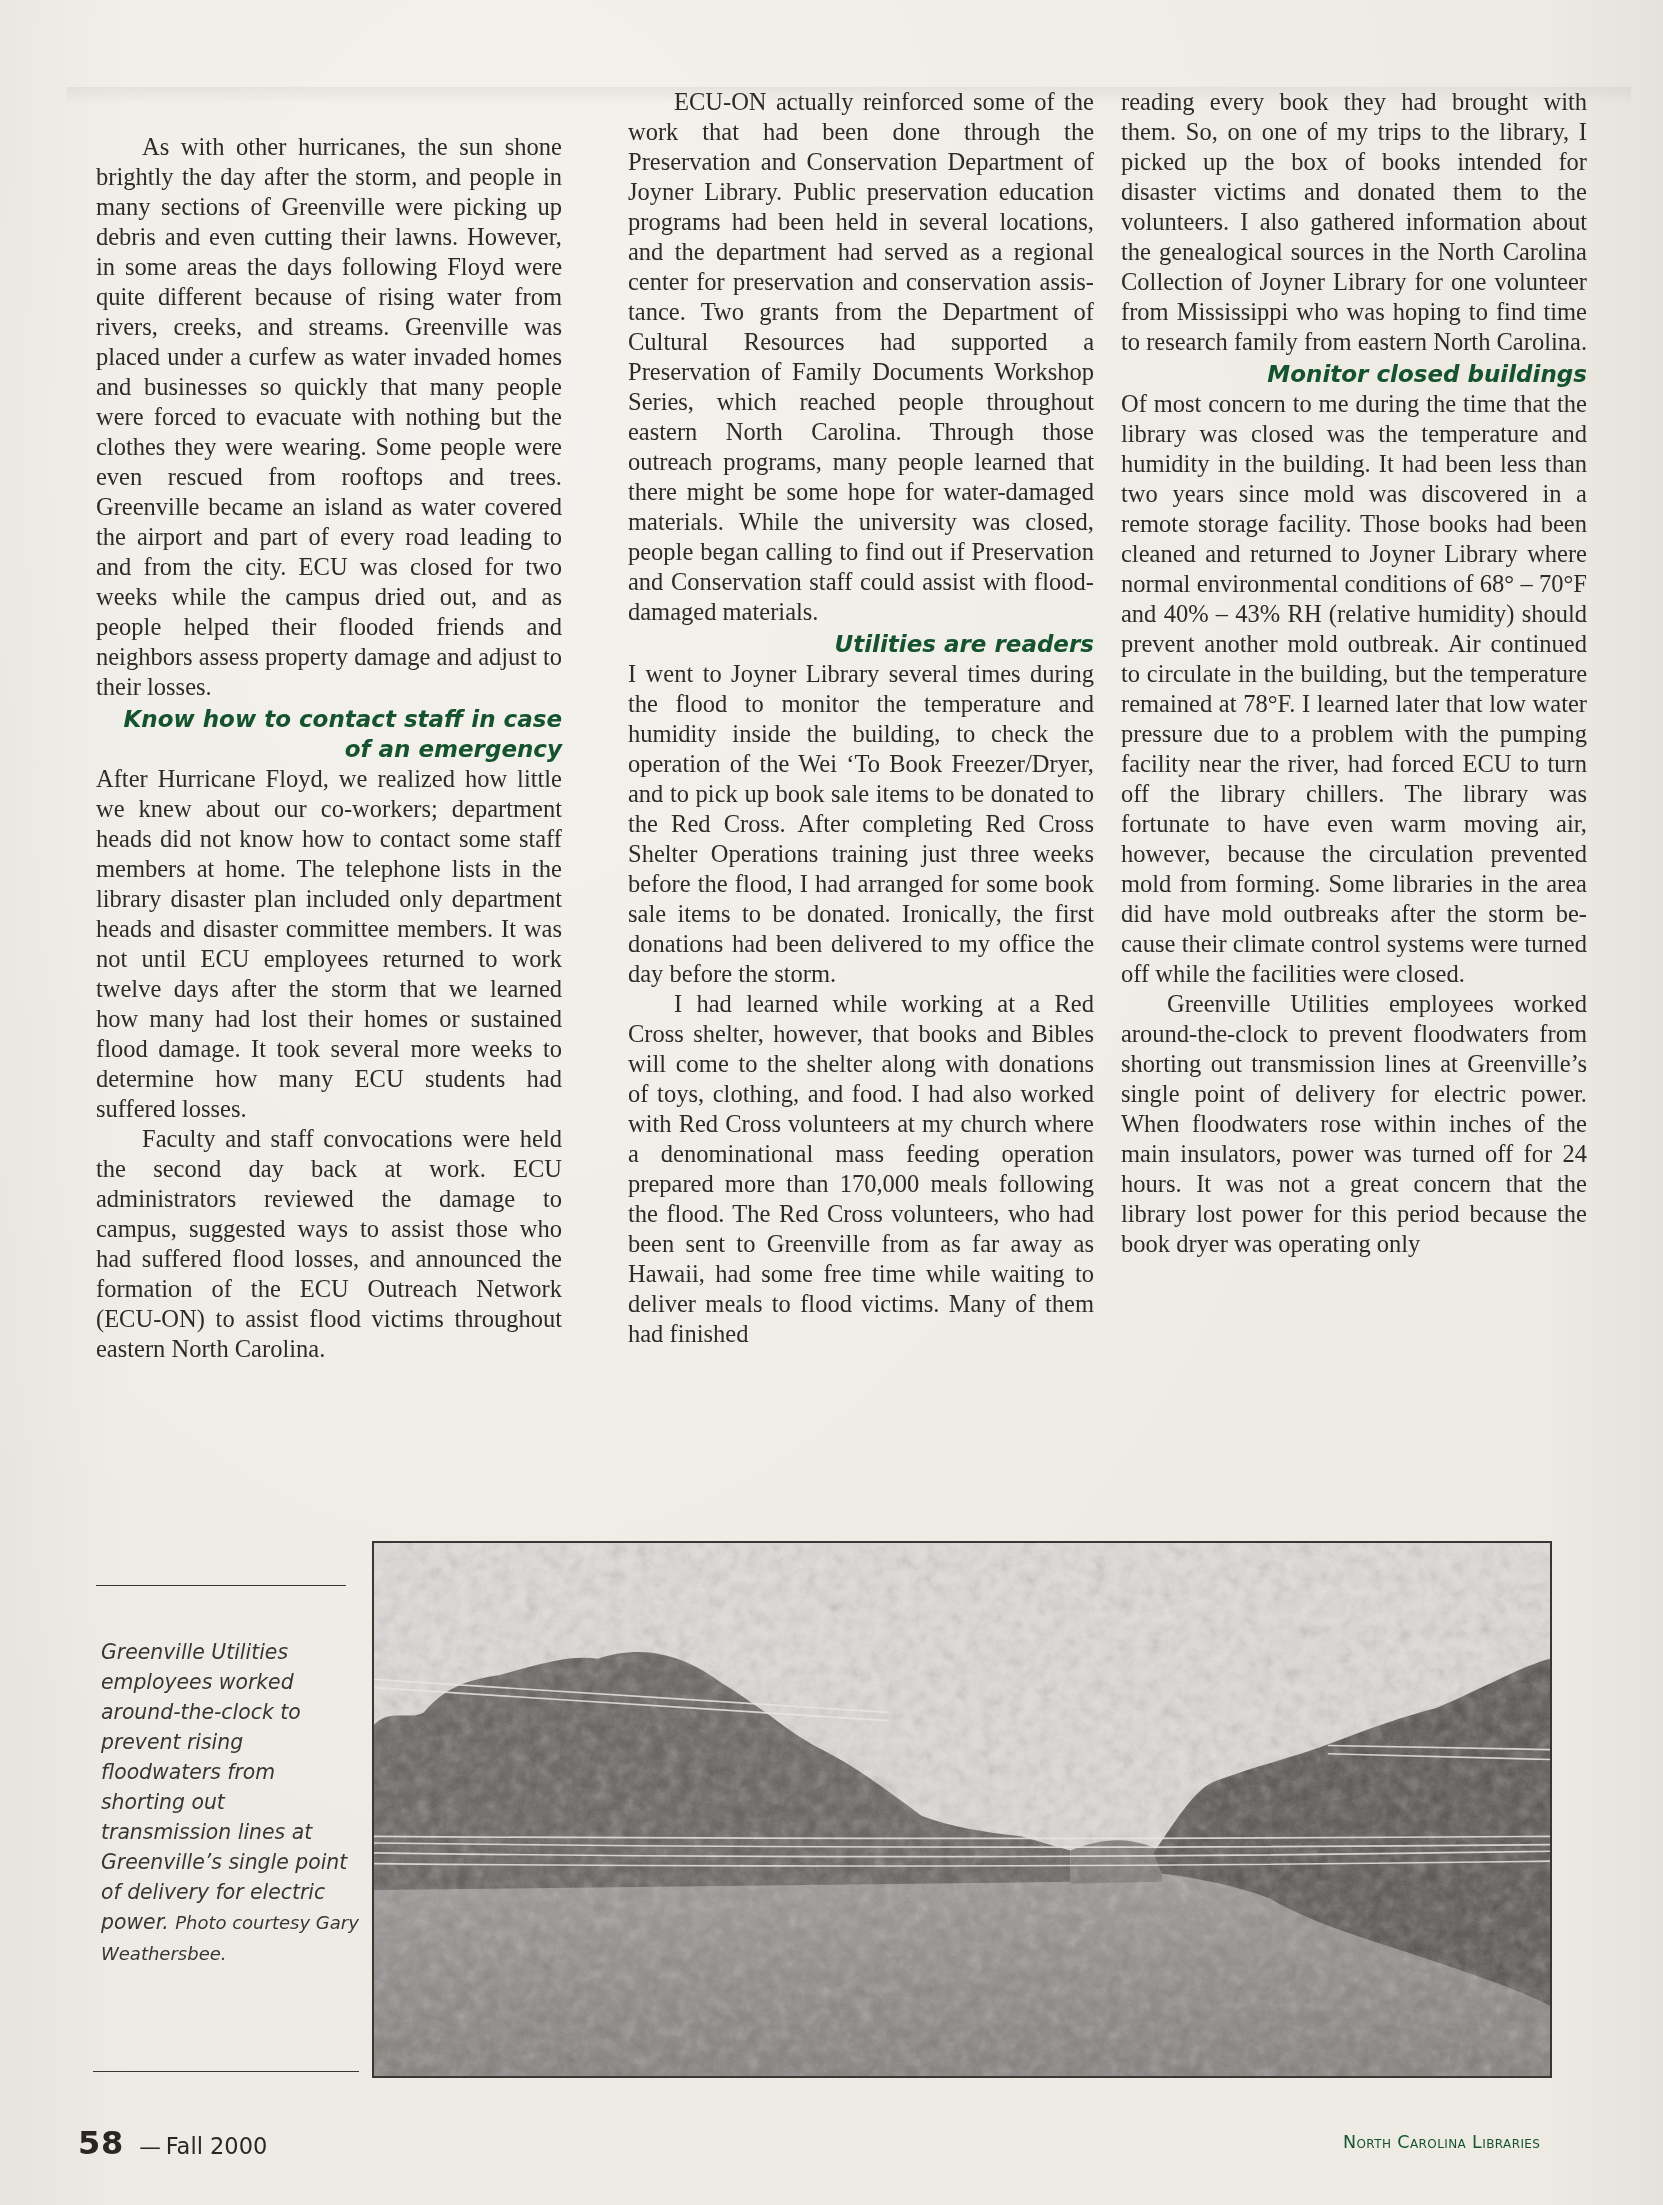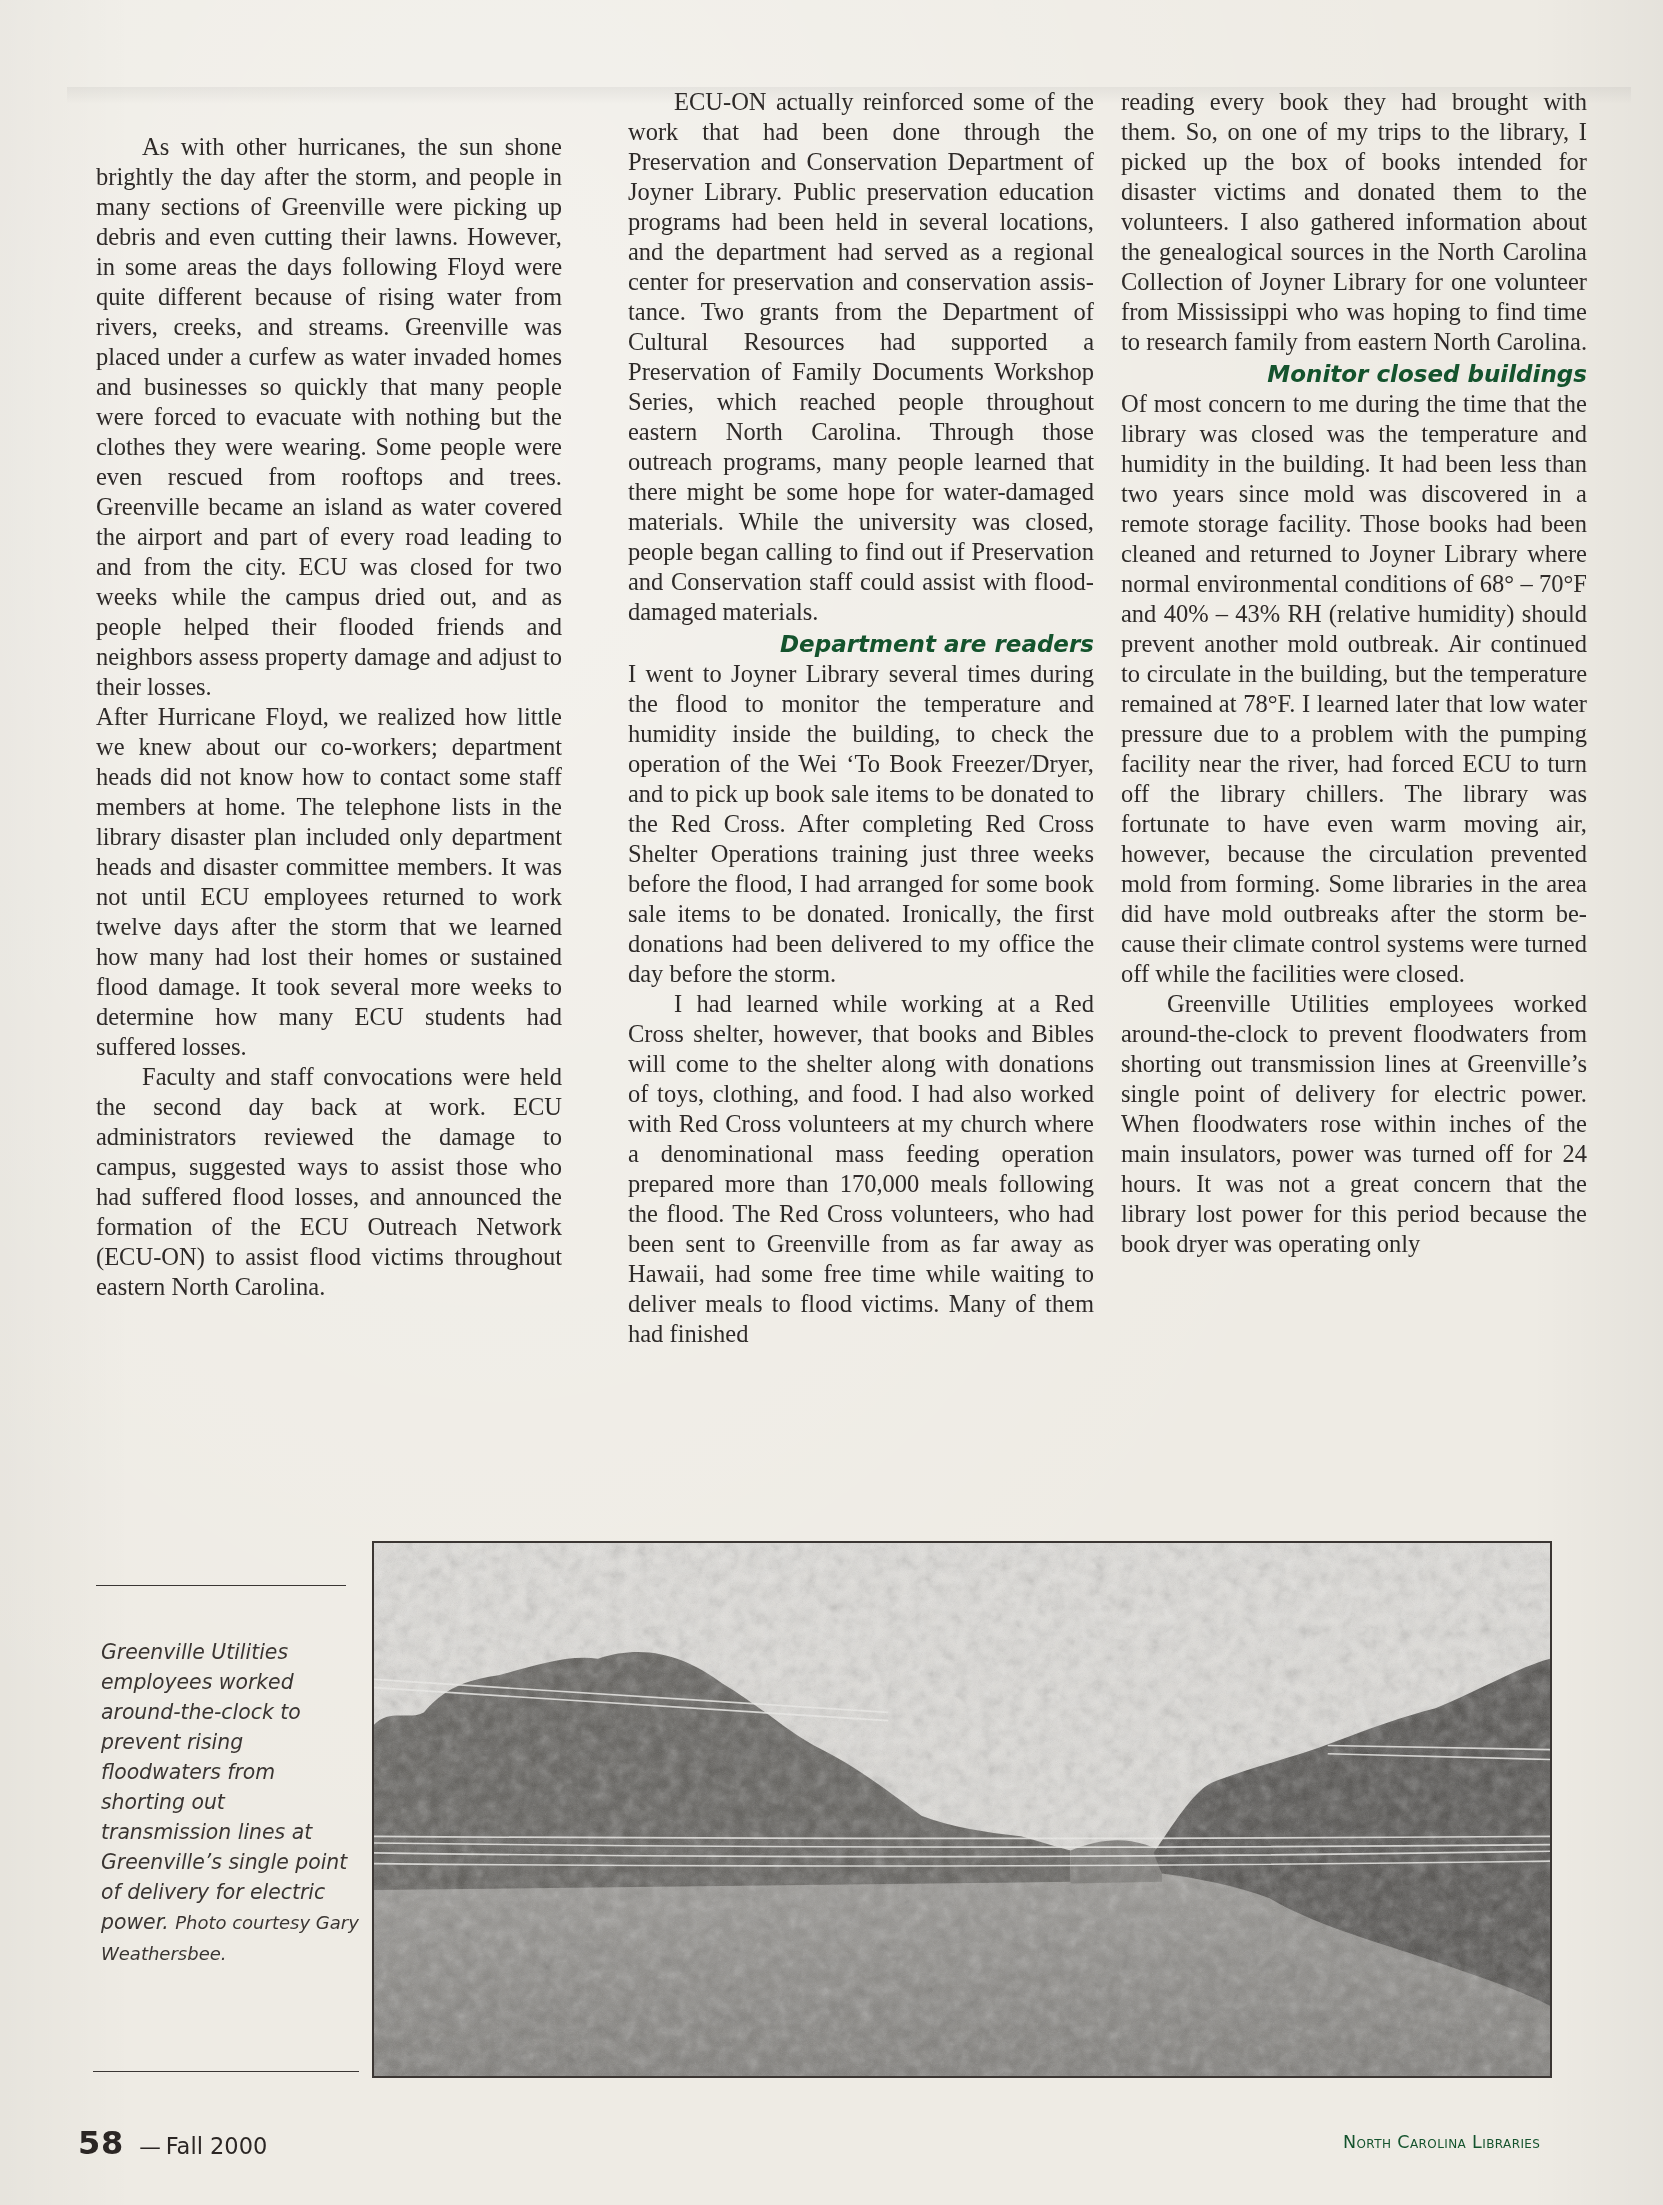--- a/index.html
+++ b/index.html
@@ -70,26 +70,27 @@
   }
 </style>
 </head>
 <body>
 
 <div class="page-shade"></div>
 <div class="ghost-band"></div>
 
 <div class="column col-1">
     <p class="indent">As with other hurricanes, the sun shone brightly the day after the storm, and people in many sections of Greenville were picking up debris and even cutting their lawns. However, in some areas the days following Floyd were quite different because of rising water from rivers, creeks, and streams. Greenville was placed under a curfew as water invaded homes and businesses so quickly that many people were forced to evacuate with nothing but the clothes they were wearing. Some people were even rescued from rooftops and trees. Greenville became an island as water covered the airport and part of every road leading to and from the city. ECU was closed for two weeks while the cam­pus dried out, and as people helped their flooded friends and neighbors assess property damage and adjust to their losses.</p>
+    <h3>Know how to contact staff in case of an emergency</h3>
     <p>After Hurricane Floyd, we realized how little we knew about our co-workers; de­partment heads did not know how to contact some staff members at home. The telephone lists in the library disas­ter plan included only department heads and disaster committee members. It was not until ECU employees returned to work twelve days after the storm that we learned how many had lost their homes or sustained flood damage. It took sev­eral more weeks to determine how many ECU students had suffered losses.</p>
     <p class="indent">Faculty and staff convocations were held the second day back at work. ECU administrators reviewed the damage to campus, suggested ways to assist those who had suffered flood losses, and an­nounced the formation of the ECU Outreach Network (ECU-ON) to assist flood victims throughout eastern North Carolina.</p>
   </div>
 <div class="column col-2">
     <p class="indent">ECU-ON actually reinforced some of the work that had been done through the Preservation and Conservation De­partment of Joyner Library. Public pres­ervation education programs had been held in several locations, and the depart­ment had served as a regional center for preservation and conservation assis­tance. Two grants from the Department of Cultural Resources had supported a Preservation of Family Documents Workshop Series, which reached people throughout eastern North Carolina. Through those outreach programs, many people learned that there might be some hope for water-damaged materials. While the university was closed, people began calling to find out if Preservation and Conservation staff could assist with flood-damaged materials.</p>
-    <h3>Department are readers</h3>
+    <h3>Utilities are readers</h3>
     <p>I went to Joyner Library several times during the flood to monitor the tempera­ture and humidity inside the building, to check the operation of the Wei ‘To Book Freezer/Dryer, and to pick up book sale items to be donated to the Red Cross. After completing Red Cross Shelter Op­erations training just three weeks before the flood, I had arranged for some book sale items to be donated. Ironically, the first donations had been delivered to my office the day before the storm.</p>
     <p class="indent">I had learned while working at a Red Cross shelter, however, that books and Bibles will come to the shelter along with donations of toys, clothing, and food. I had also worked with Red Cross volun­teers at my church where a denomina­tional mass feeding operation prepared more than 170,000 meals following the flood. The Red Cross volunteers, who had been sent to Greenville from as far away as Hawaii, had some free time while waiting to deliver meals to flood victims. Many of them had finished</p>
   </div>
 <div class="column col-3">
     <p>reading every book they had brought with them. So, on one of my trips to the library, I picked up the box of books in­tended for disaster victims and donated them to the volunteers. I also gathered information about the genealogical sources in the North Carolina Collection of Joyner Library for one volunteer from Mississippi who was hoping to find time to research family from eastern North Carolina.</p>
     <h3>Monitor closed buildings</h3>
     <p>Of most concern to me during the time that the library was closed was the tem­perature and humidity in the building. It had been less than two years since mold was discovered in a remote stor­age facility. Those books had been cleaned and returned to Joyner Library where normal environmental conditions of 68° – 70°F and 40% – 43% RH (rela­tive humidity) should prevent another mold outbreak. Air continued to circu­late in the building, but the temperature remained at 78°F. I learned later that low water pressure due to  a problem with the pumping facility near the river, had forced ECU to turn off the library chill­ers. The library was fortunate to have even warm moving air, however, because the circulation prevented mold from forming. Some libraries in the area did have mold outbreaks after the storm be­cause their climate control systems were turned off while the facilities were closed.</p>
     <p class="indent">Greenville Utilities employees worked around-the-clock to prevent floodwaters from shorting out transmis­sion lines at Greenville’s single point of delivery for electric power. When flood­waters rose within inches of the main insulators, power was turned off for 24 hours. It was not a great concern that the library lost power for this period be­cause the book dryer was operating only</p>
   </div>
 

